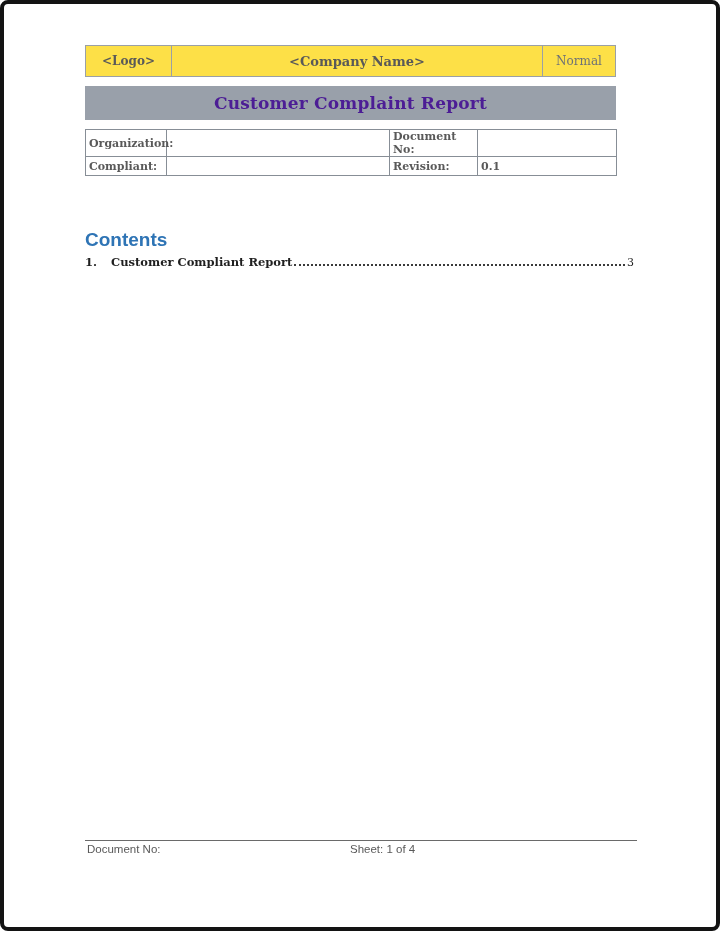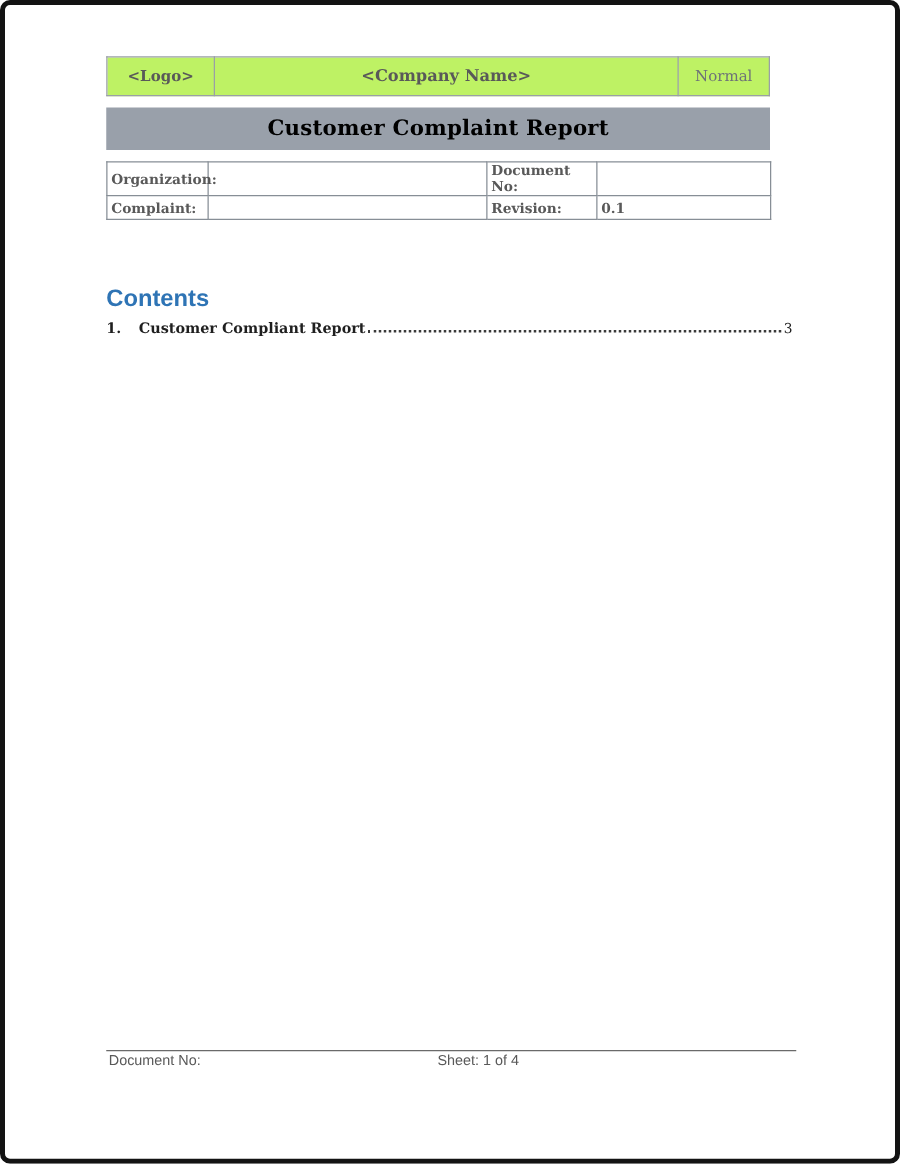--- a/index.html
+++ b/index.html
@@ -20,35 +20,35 @@
 
   
   .header-table {
     position: absolute; top: 45px; left: 85px; width: 531px; height: 32px;
     border-collapse: collapse; table-layout: fixed;
   }
   .header-table td {
     border: 1px solid #9aa0a6;
     text-align: center; vertical-align: middle;
     color: #595959; font-weight: bold; font-size: 13px;
-    background: #bef264;
+    background: #fde047;
   }
   .header-table .logo-cell { width: 86px; font-size: 12px; }
   .header-table .normal-cell {
     width: 73px; font-weight: normal; color: #6d7177; font-size: 12px;
   }
 
   
   .title-bar {
     position: absolute; top: 86px; left: 85px; width: 531px; height: 34px;
     background: #99a0aa;
     display: flex; align-items: center; justify-content: center;
   }
   .title-bar span {
-    color: #000000; font-weight: bold; font-size: 17px;
+    color: #4c1d95; font-weight: bold; font-size: 17px;
     letter-spacing: 0.2px;
   }
 
   
   .meta-table {
     position: absolute; top: 129px; left: 85px; width: 531px;
     border-collapse: collapse; table-layout: fixed;
   }
   .meta-table td {
     border: 1px solid #878e96;
@@ -119,21 +119,21 @@
       <col style="width:139px">
   </colgroup>
   <tbody>
       <tr>
     <td>Organization:</td>
     <td></td>
     <td>Document No:</td>
     <td></td>
   </tr>
   <tr>
-    <td>Complaint:</td>
+    <td>Compliant:</td>
     <td></td>
     <td>Revision:</td>
     <td>0.1</td>
   </tr>
 </tbody>
   </table>
 
 <h2 class="contents-heading">Contents</h2>
 
 <div class="toc-entry">

